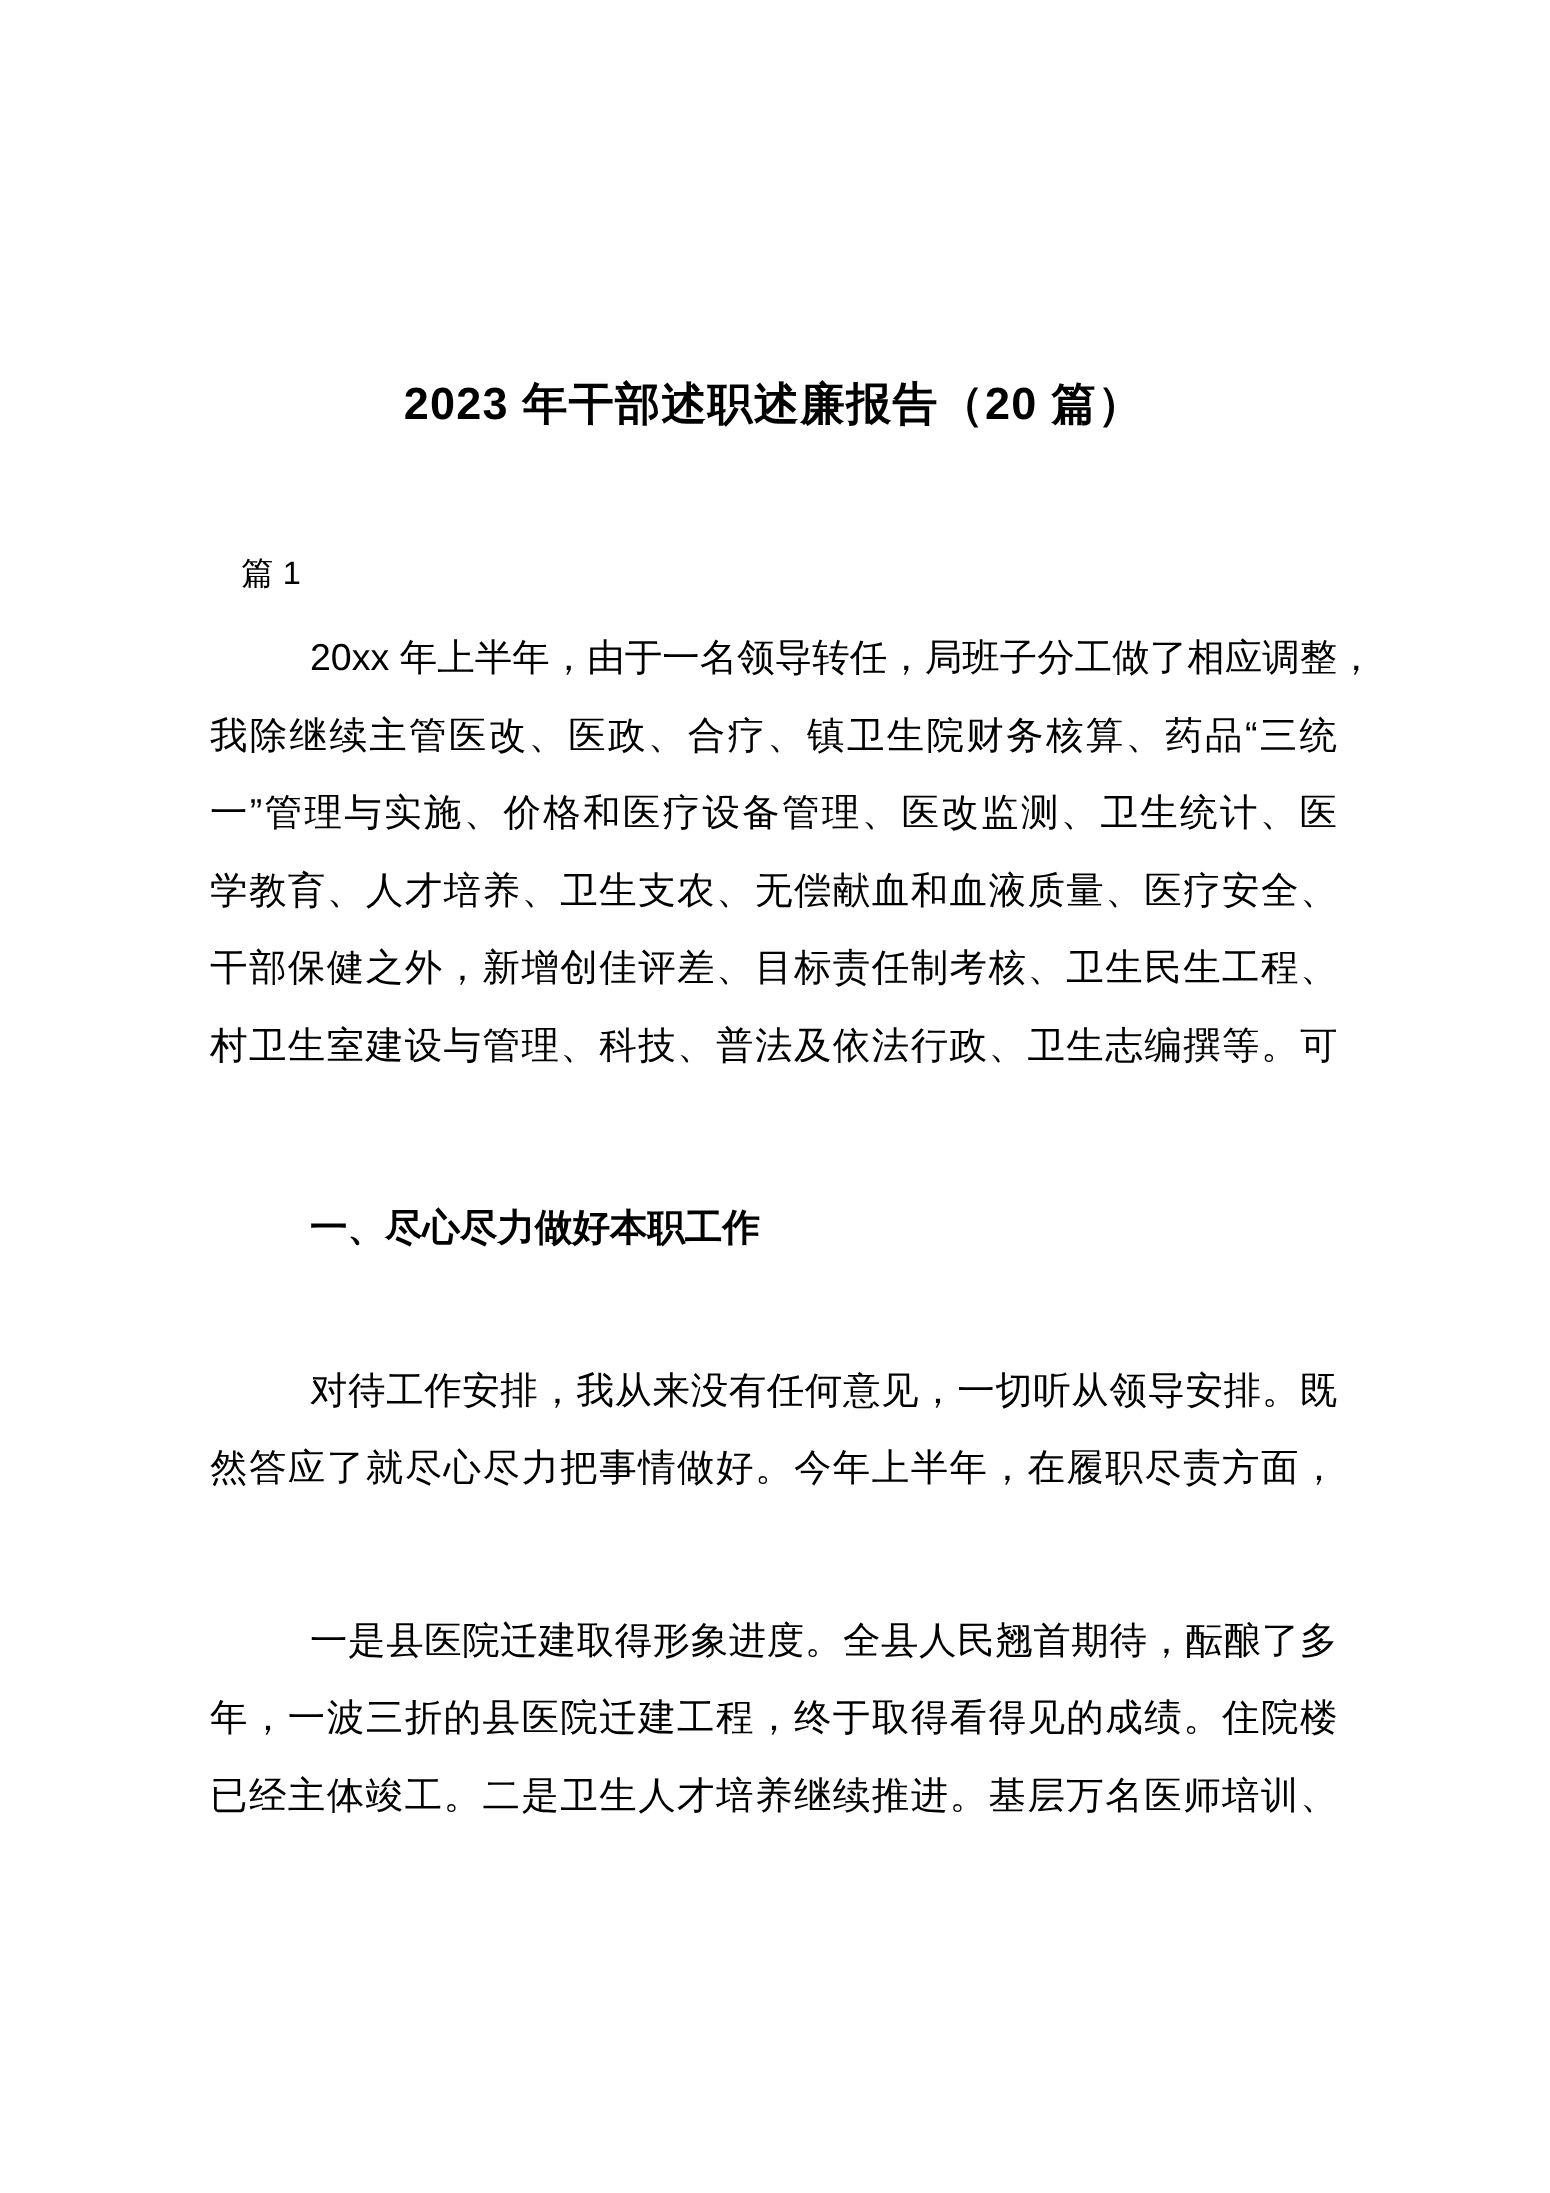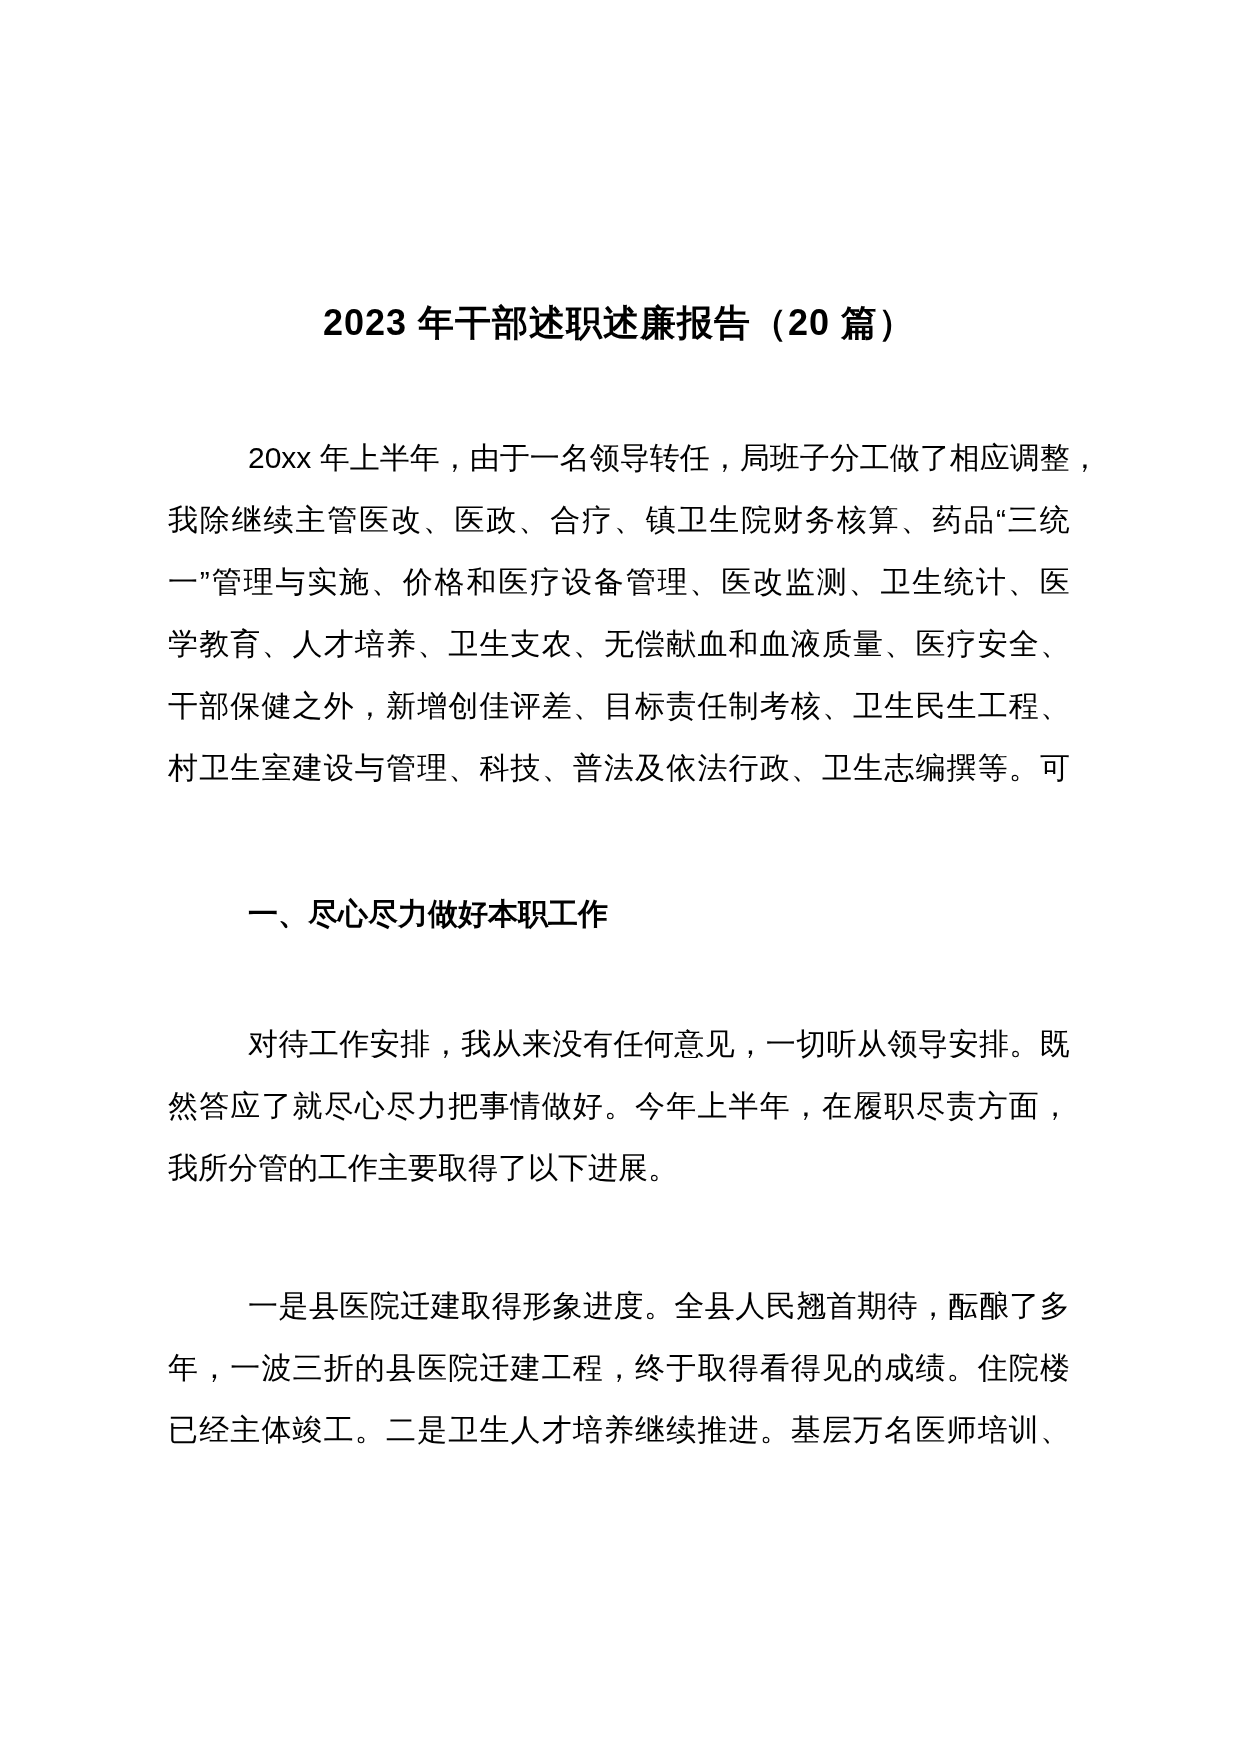--- a/index.html
+++ b/index.html
@@ -59,20 +59,21 @@
   }
 
   .paragraph.p3 { margin-top: 76px; }
 </style>
 </head>
 <body>
 
 <div class="page">
   <h1 class="doc-title">2023 年干部述职述廉报告（20 篇）</h1>
 
+  <div class="piece-label">篇 1</div>
 
   <div class="paragraph p1">
       <div class="line first justified">
         <span>20xx </span>
         <span>年</span>
         <span>上</span>
         <span>半</span>
         <span>年</span>
         <span>，</span>
         <span>由</span>
@@ -310,21 +311,20 @@
         <span>，</span>
         <span>在</span>
         <span>履</span>
         <span>职</span>
         <span>尽</span>
         <span>责</span>
         <span>方</span>
         <span>面</span>
         <span>，</span>
       </div>
-      <div class="line">我所分管的工作主要取得了以下进展。</div>
     </div>
 
   <div class="paragraph p3">
       <div class="line first justified">
         <span>一</span>
         <span>是</span>
         <span>县</span>
         <span>医</span>
         <span>院</span>
         <span>迁</span>

